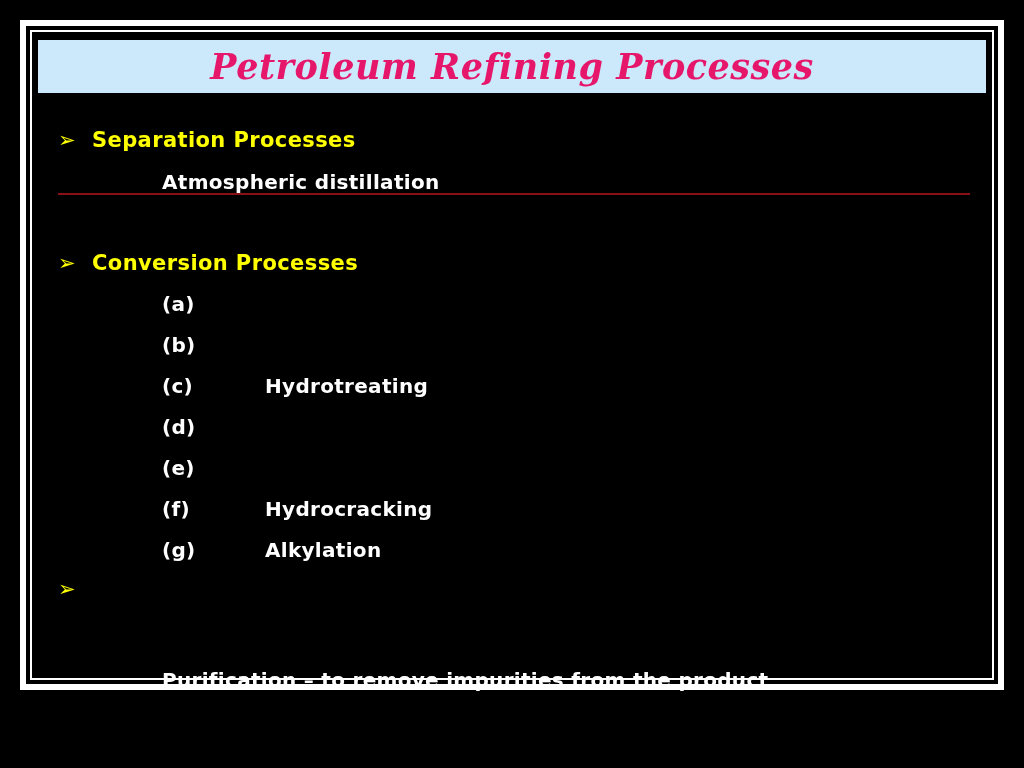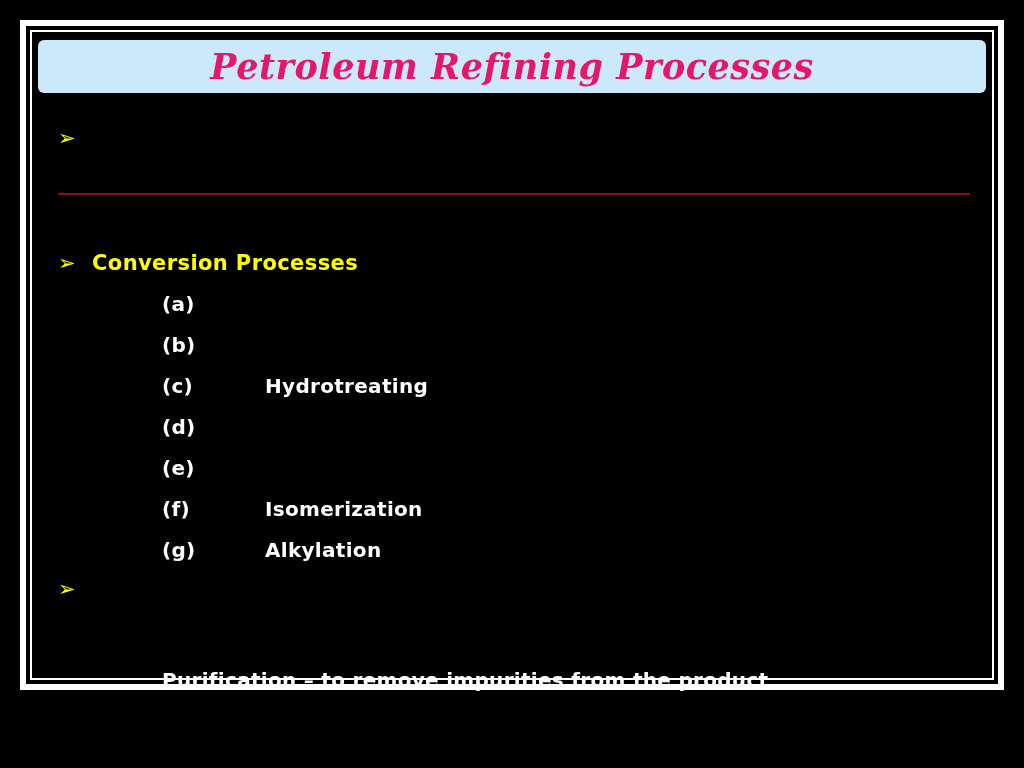--- a/index.html
+++ b/index.html
@@ -51,21 +51,20 @@
     position: absolute;
     left: 38px;
     top: 40px;
     width: 948px;
     height: 53px;
     background: #cce8fb;
     display: flex;
     align-items: center;
     justify-content: center;
     overflow: hidden;
-    border-radius: 6px;
   }
   .title-text {
     color: #e6176b;
     font-family: "DejaVu Serif", serif;
     font-style: italic;
     font-weight: 700;
     font-size: 35px;
     letter-spacing: 0.5px;
     white-space: nowrap;
     line-height: 1;
@@ -156,22 +155,26 @@
   <div class="title-banner">
     <span class="title-text">Petroleum Refining Processes</span>
   </div>
 
   <div class="content">
 
     <div class="red-rule"></div>
 
     <div class="bullet-row r-sep">
       <span class="bullet-arrow">➢</span>
-    </div>
-
+      <span class="heading-text">Separation Processes</span>
+    </div>
+
+    <div class="sub-row r-atm">
+      <span class="sub-plain">Atmospheric distillation</span>
+    </div>
 
 
     <div class="bullet-row r-conv">
       <span class="bullet-arrow">➢</span>
       <span class="heading-text">Conversion Processes</span>
     </div>
 
     <div class="sub-row r-a">
       <span class="sub-label">(a)</span>
     </div>
@@ -188,21 +191,21 @@
     <div class="sub-row r-d">
       <span class="sub-label">(d)</span>
     </div>
 
     <div class="sub-row r-e">
       <span class="sub-label">(e)</span>
     </div>
 
     <div class="sub-row r-f">
       <span class="sub-label">(f)</span>
-      <span class="sub-plain">Isomerization</span>
+      <span class="sub-plain">Hydrocracking</span>
     </div>
 
     <div class="sub-row r-g">
       <span class="sub-label">(g)</span>
       <span class="sub-plain">Alkylation</span>
     </div>
 
     <div class="bullet-row r-fin">
       <span class="bullet-arrow">➢</span>
     </div>

